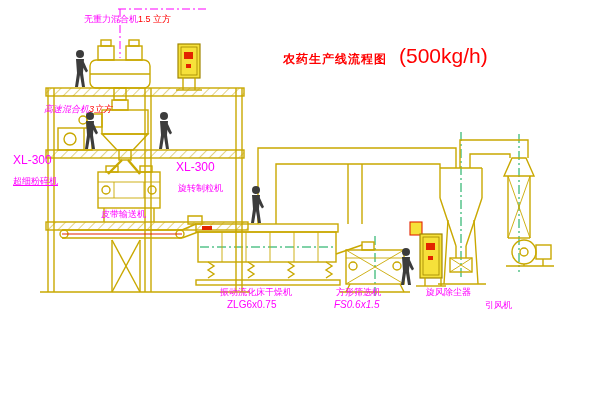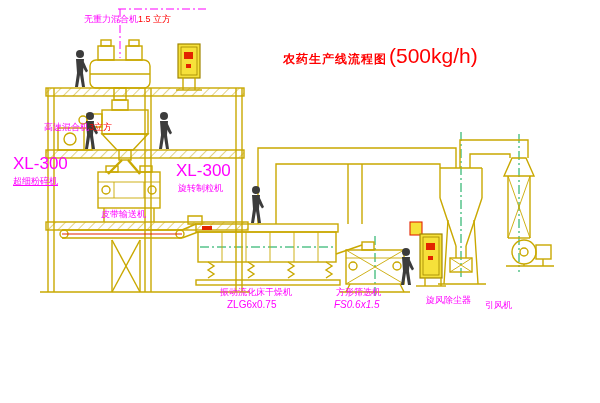--- a/index.html
+++ b/index.html
@@ -19,22 +19,22 @@
   .green-dash  { stroke:var(--green,#00A550); stroke-width:1; fill:none; stroke-dasharray:9 3 2 3; }
   .magenta-dash{ stroke:var(--magenta,#FF00FF); stroke-width:1; fill:none; stroke-dasharray:8 3 2 3; }
   .person    { fill:var(--person,#3C3C3C); stroke:none; }
 
   
   .label { position:absolute; white-space:nowrap; line-height:1.15; }
   .magenta { color:var(--magenta,#FF00FF); }
   .redtext { color:var(--title-red,#FF0000); }
   .sz9  { font-size:9px; }
   .sz12 { font-size:10px; }
-  .sz13 { font-size:17px; }
-  .title-row { position:absolute; display:flex; align-items:baseline; gap:2px; color:var(--title-red,#FF0000); }
+  .sz13 { font-size:12px; }
+  .title-row { position:absolute; display:flex; align-items:baseline; gap:12px; color:var(--title-red,#FF0000); }
   .title-main { font-size:12px; font-weight:bold; letter-spacing:1px; }
   .title-capacity { font-size:21px; }
 </style>
 </head>
 <body>
 
 <div class="canvas">
 
   <svg width="600" height="403" viewBox="0 0 600 403">
     <defs>
@@ -231,35 +231,35 @@
 
   <div class="title-row" style="left:283px; top:44px;">
     <span class="title-main">农药生产线流程图</span>
     <span class="title-capacity">(500kg/h)</span>
   </div>
 
   <div class="label sz9" style="left:84px; top:14px;">
     <span class="magenta">无重力混合机</span><span class="redtext">1.5 立方</span>
   </div>
 
-  <div class="label sz9" style="left:44px; top:122px;">
+  <div class="label sz9" style="left:44px; top:104px;font-style:italic;">
     <span class="magenta">高速混合机</span><span class="redtext">3立方</span>
   </div>
 
   <div class="label magenta sz13" style="left:13px; top:154px;">XL-300</div>
   <div class="label magenta sz9" style="left:13px; top:176px;text-decoration:underline;">超细粉碎机</div>
 
   <div class="label magenta sz13" style="left:176px; top:161px;">XL-300</div>
   <div class="label magenta sz9" style="left:178px; top:183px;">旋转制粒机</div>
 
   <div class="label magenta sz9" style="left:101px; top:209px;">皮带输送机</div>
 
   <div class="label magenta sz9" style="left:220px; top:287px;">振动流化床干燥机</div>
   <div class="label magenta sz12" style="left:227px; top:299px;">ZLG6x0.75</div>
 
   <div class="label magenta sz9" style="left:336px; top:287px;">方形筛选机</div>
   <div class="label magenta sz12" style="left:334px; top:299px;font-style:italic;">FS0.6x1.5</div>
 
-  <div class="label magenta sz9" style="left:426px; top:287px;margin-top:8px;">旋风除尘器</div>
+  <div class="label magenta sz9" style="left:426px; top:287px;">旋风除尘器</div>
 
   <div class="label magenta sz9" style="left:485px; top:300px;">引风机</div>
 
 </div>
 
 </body></html>

